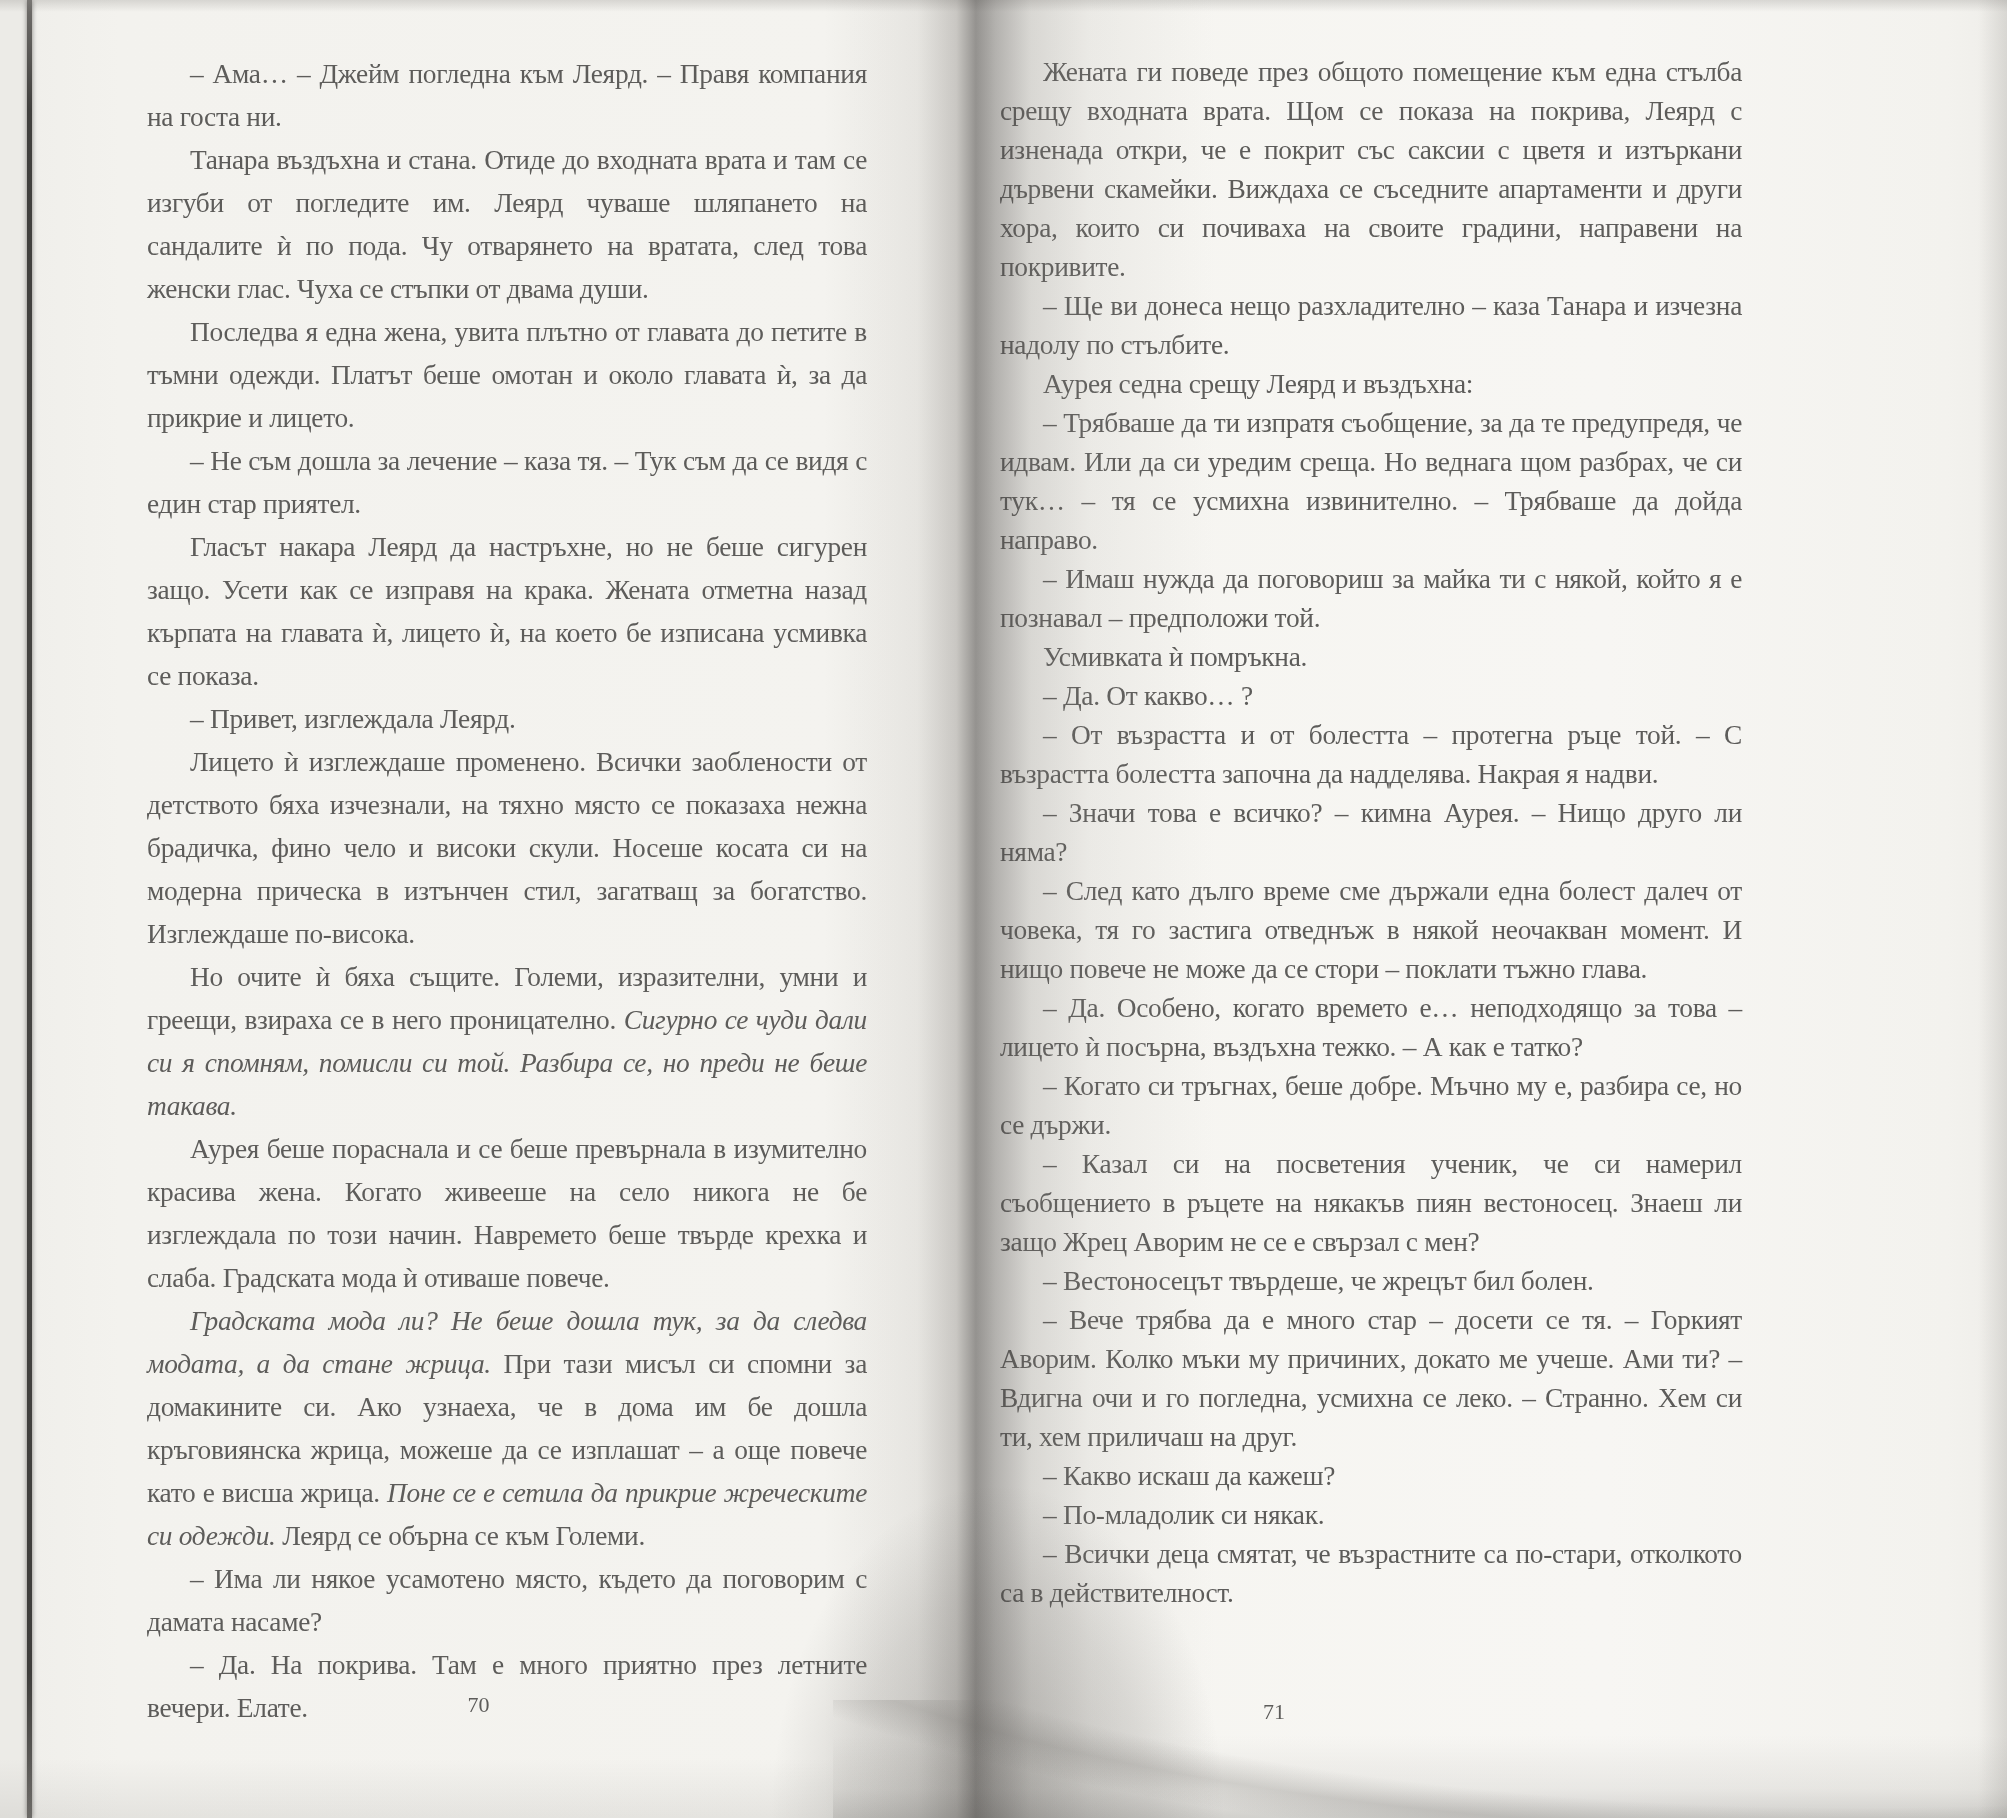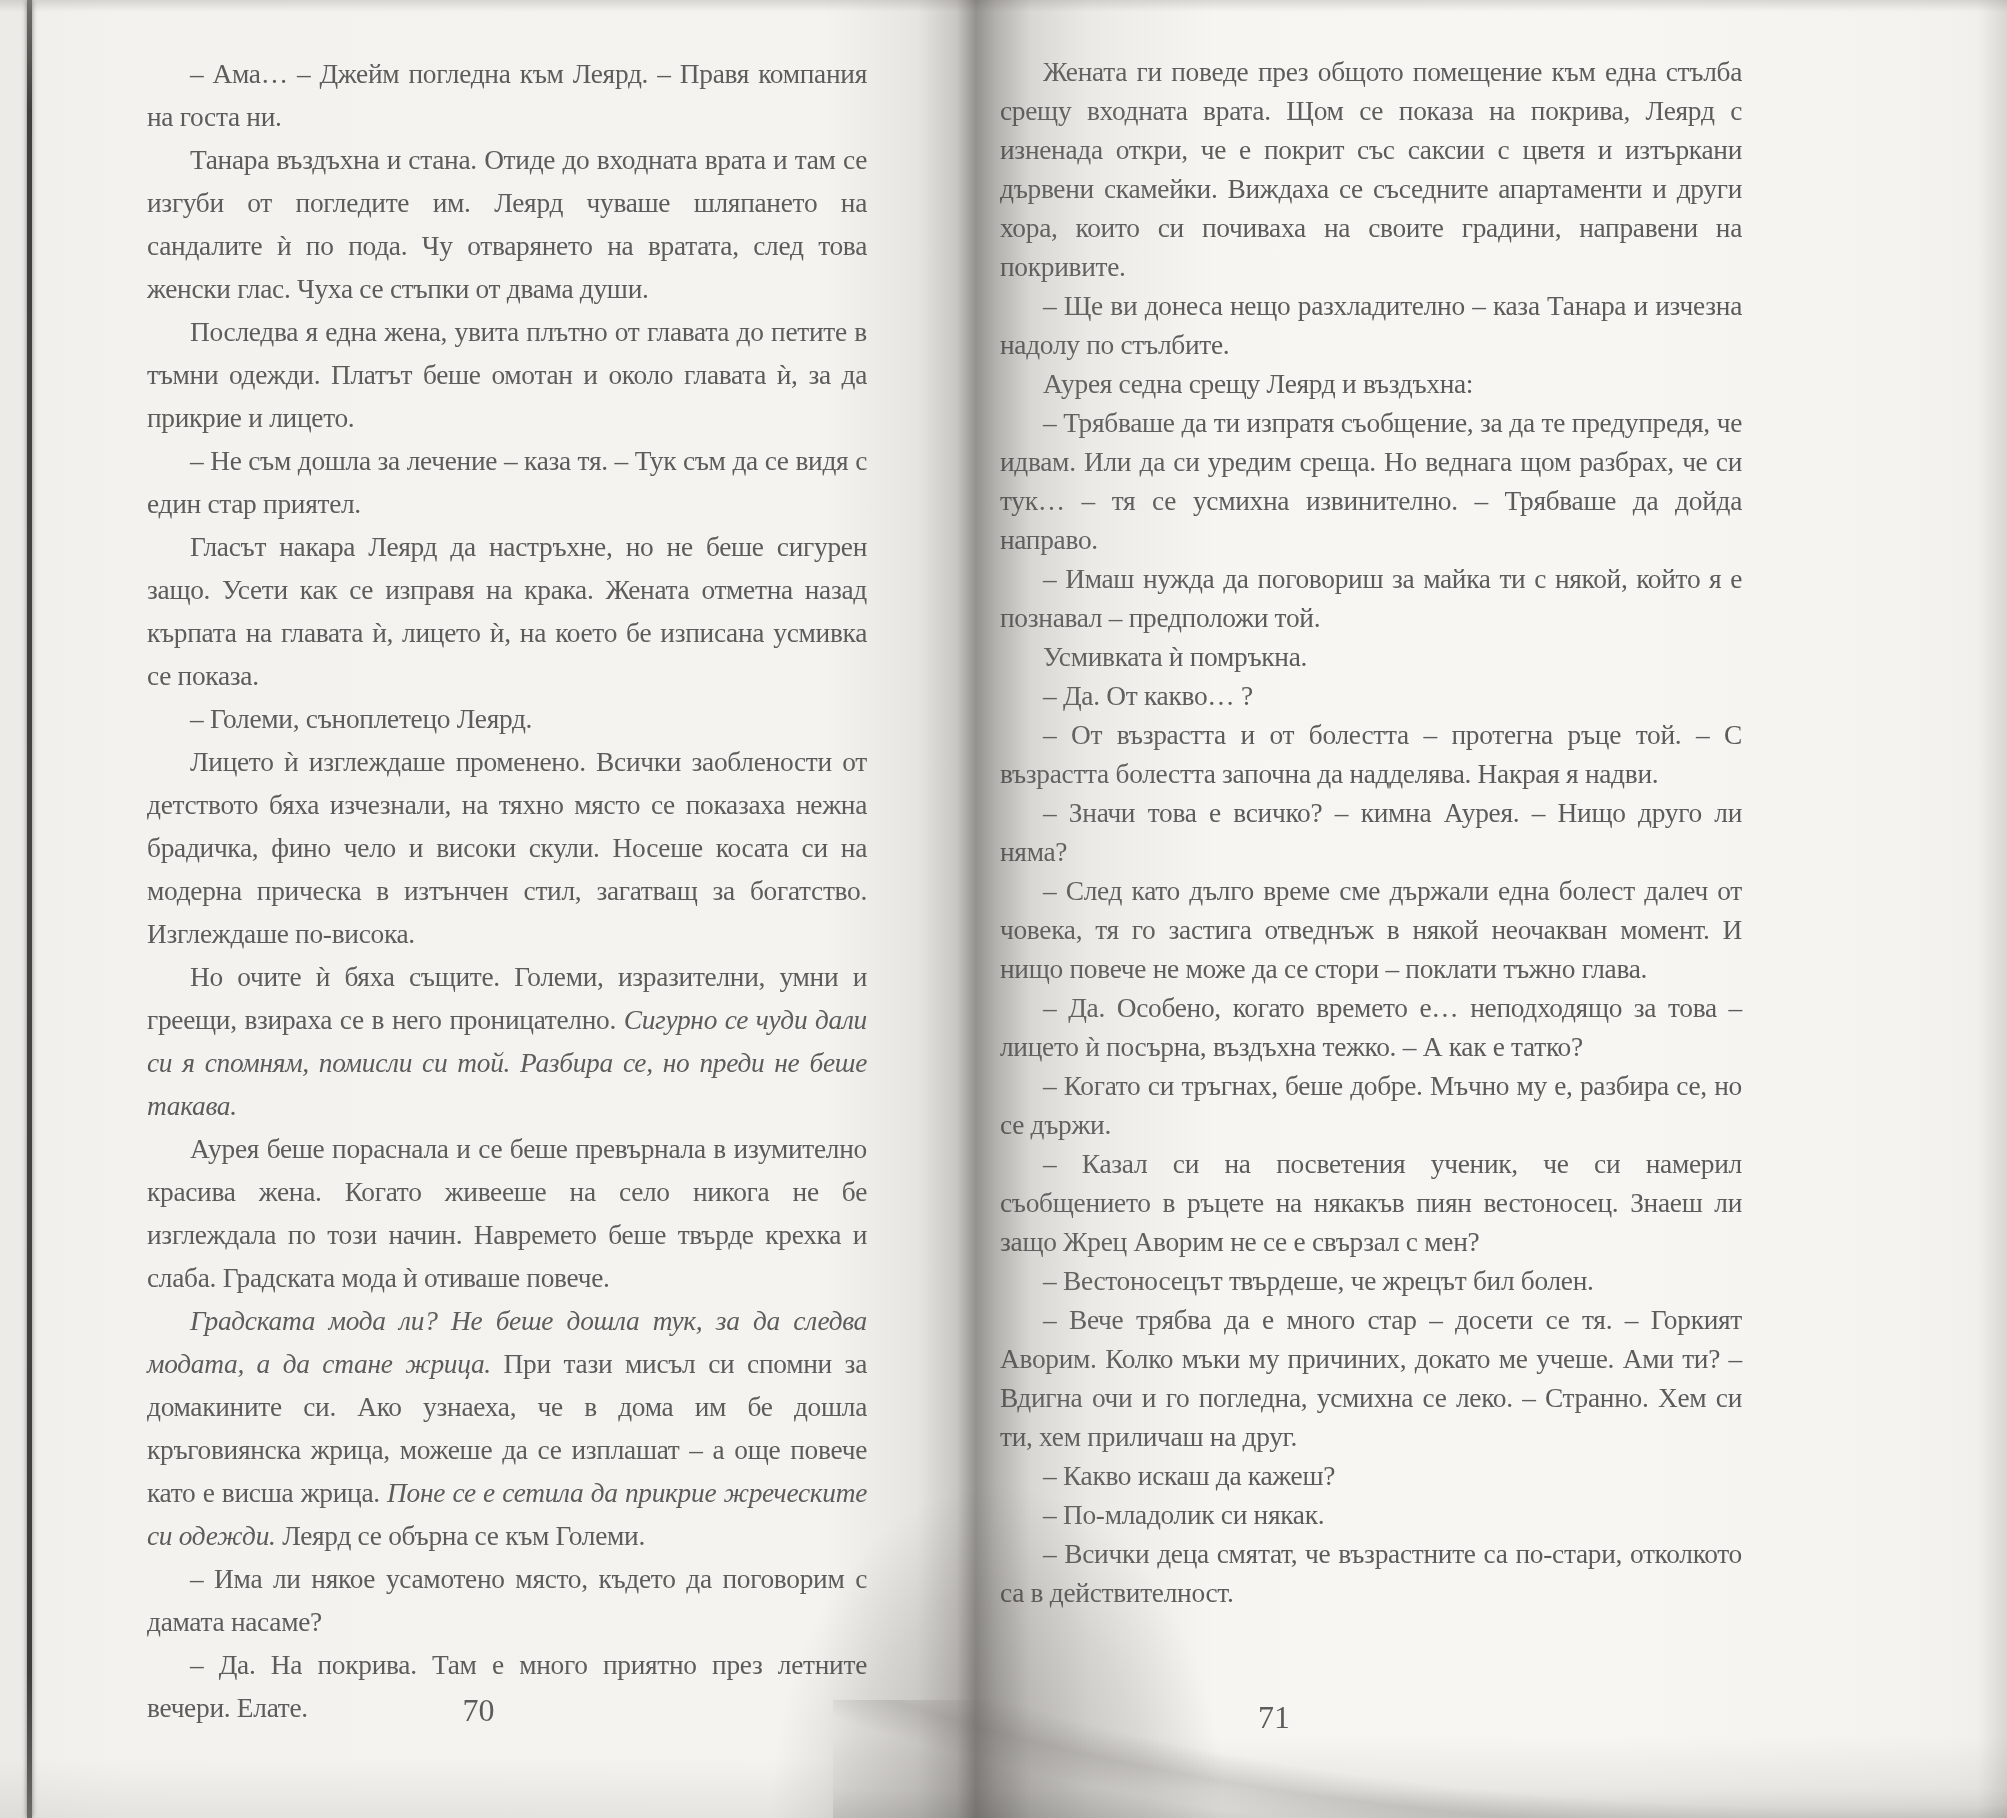--- a/index.html
+++ b/index.html
@@ -18,21 +18,21 @@
     background:linear-gradient(to left,rgba(150,147,142,.25),rgba(150,147,142,0));}
   .text{
     position:absolute;top:53px;color:#5d5c5a;font-size:27.4px;
     text-align:justify;letter-spacing:-0.3px;
     filter:blur(0.3px);
   }
   .text p{margin:0;text-indent:43px;}
   #left-text{left:147px;width:720px;line-height:43px;}
   #right-text{left:1000px;width:742px;line-height:39px;}
   .it{font-style:italic;}
-  .page-num{position:absolute;color:#5d5c5a;font-size:32px;filter:blur(0.3px);text-align:center;}
+  .page-num{position:absolute;color:#5d5c5a;font-size:22px;filter:blur(0.3px);text-align:center;}
   #pn-left{left:443px;top:1692px;width:71px;}
   #pn-right{left:1235px;top:1699px;width:78px;}
   .gutter{
     position:absolute;top:0;left:823px;width:392px;height:100%;pointer-events:none;z-index:5;
     background:linear-gradient(to right,
       rgba(120,115,110,0) 0%,
       rgba(120,115,110,.10) 24%,
       rgba(95,90,85,.28) 34%,
       rgba(55,52,50,.50) 39%,
       rgba(75,72,70,.38) 44%,
@@ -63,21 +63,21 @@
   <div class="edge-line"></div>
   <div class="top-band"></div>
   <div class="right-edge"></div>
 
   <div class="text" id="left-text">
       <p><span>– Ама… – Джейм погледна към Леярд. – Правя компания на госта ни.</span></p>
       <p><span>Танара въздъхна и стана. Отиде до входната врата и там се изгуби от погледите им. Леярд чуваше шляпането на сандалите ѝ по пода. Чу отварянето на вратата, след това женски глас. Чуха се стъпки от двама души.</span></p>
       <p><span>Последва я една жена, увита плътно от главата до петите в тъмни одежди. Платът беше омотан и около главата ѝ, за да прикрие и лицето.</span></p>
       <p><span>– Не съм дошла за лечение – каза тя. – Тук съм да се видя с един стар приятел.</span></p>
       <p><span>Гласът накара Леярд да настръхне, но не беше сигурен защо. Усети как се изправя на крака. Жената отметна назад кърпата на главата ѝ, лицето ѝ, на което бе изписана усмивка се показа.</span></p>
-      <p><span>– Големи, съноплетецо Леярд.</span></p>
+      <p><span>– Привет, изглеждала Леярд.</span></p>
       <p><span>Лицето ѝ изглеждаше променено. Всички заоблености от детството бяха изчезнали, на тяхно място се показаха нежна брадичка, фино чело и високи скули. Носеше косата си на модерна прическа в изтънчен стил, загатващ за богатство. Изглеждаше по-висока.</span></p>
       <p><span>Но очите ѝ бяха същите. Големи, изразителни, умни и греещи, взираха се в него проницателно. </span><span class="it">Сигурно се чуди дали си я спомням, помисли си той. Разбира се, но преди не беше такава.</span></p>
       <p><span>Аурея беше пораснала и се беше превърнала в изумително красива жена. Когато живееше на село никога не бе изглеждала по този начин. Навремето беше твърде крехка и слаба. Градската мода ѝ отиваше повече.</span></p>
       <p><span class="it">Градската мода ли? Не беше дошла тук, за да следва модата, а да стане жрица.</span><span> При тази мисъл си спомни за домакините си. Ако узнаеха, че в дома им бе дошла кръговиянска жрица, можеше да се изплашат – а още повече като е висша жрица. </span><span class="it">Поне се е сетила да прикрие жреческите си одежди.</span><span> Леярд се обърна се към Големи.</span></p>
       <p><span>– Има ли някое усамотено място, където да поговорим с дамата насаме?</span></p>
       <p><span>– Да. На покрива. Там е много приятно през летните вечери. Елате.</span></p>
     </div>
   <div class="text" id="right-text">
       <p><span>Жената ги поведе през общото помещение към една стълба срещу входната врата. Щом се показа на покрива, Леярд с изненада откри, че е покрит със саксии с цветя и изтъркани дървени скамейки. Виждаха се съседните апартаменти и други хора, които си почиваха на своите градини, направени на покривите.</span></p>
       <p><span>– Ще ви донеса нещо разхладително – каза Танара и изчезна надолу по стълбите.</span></p>

